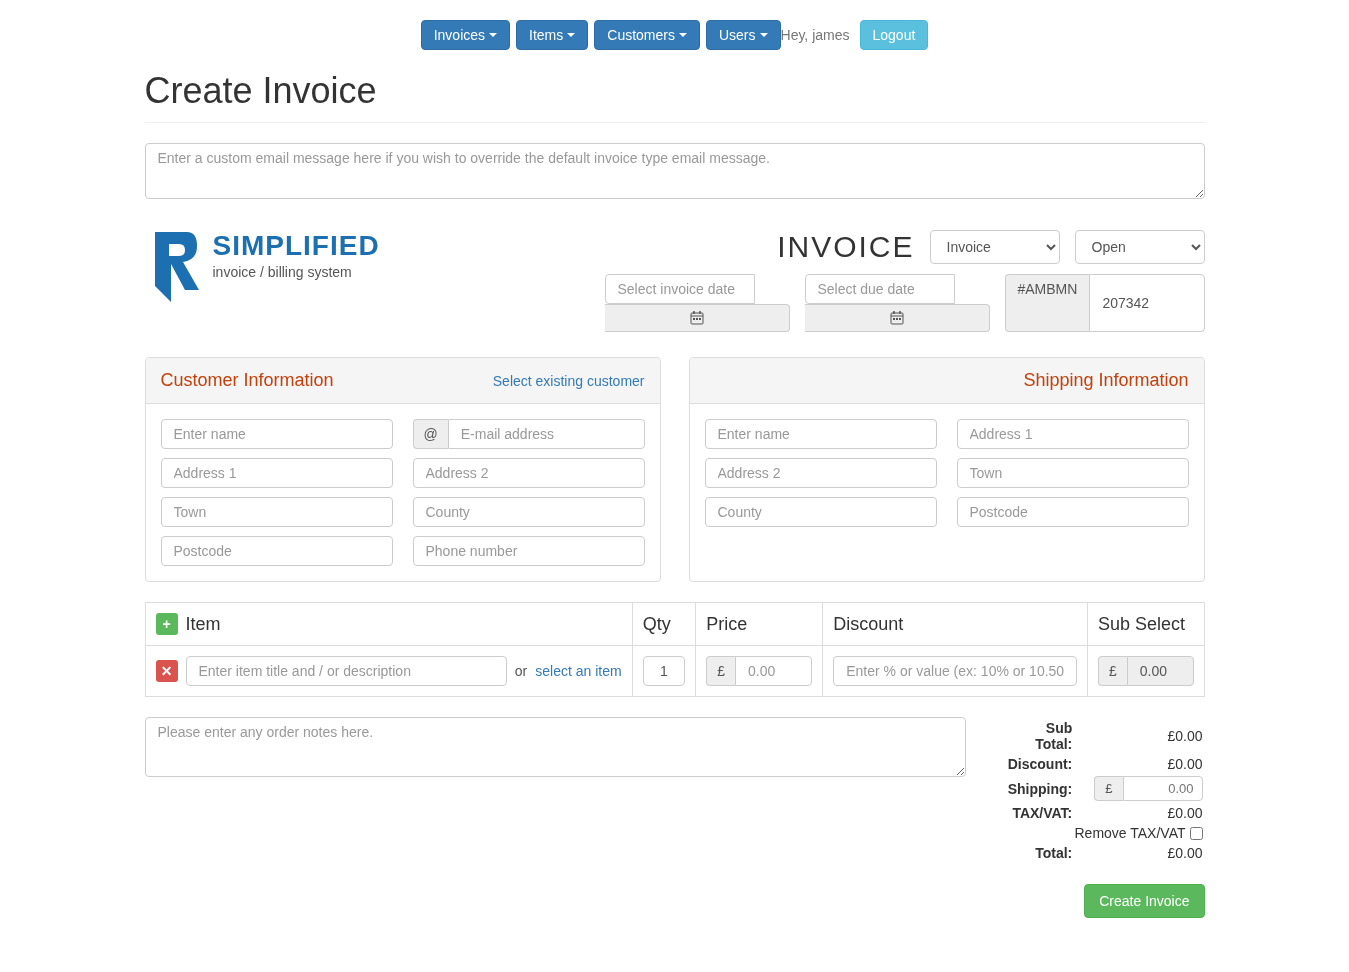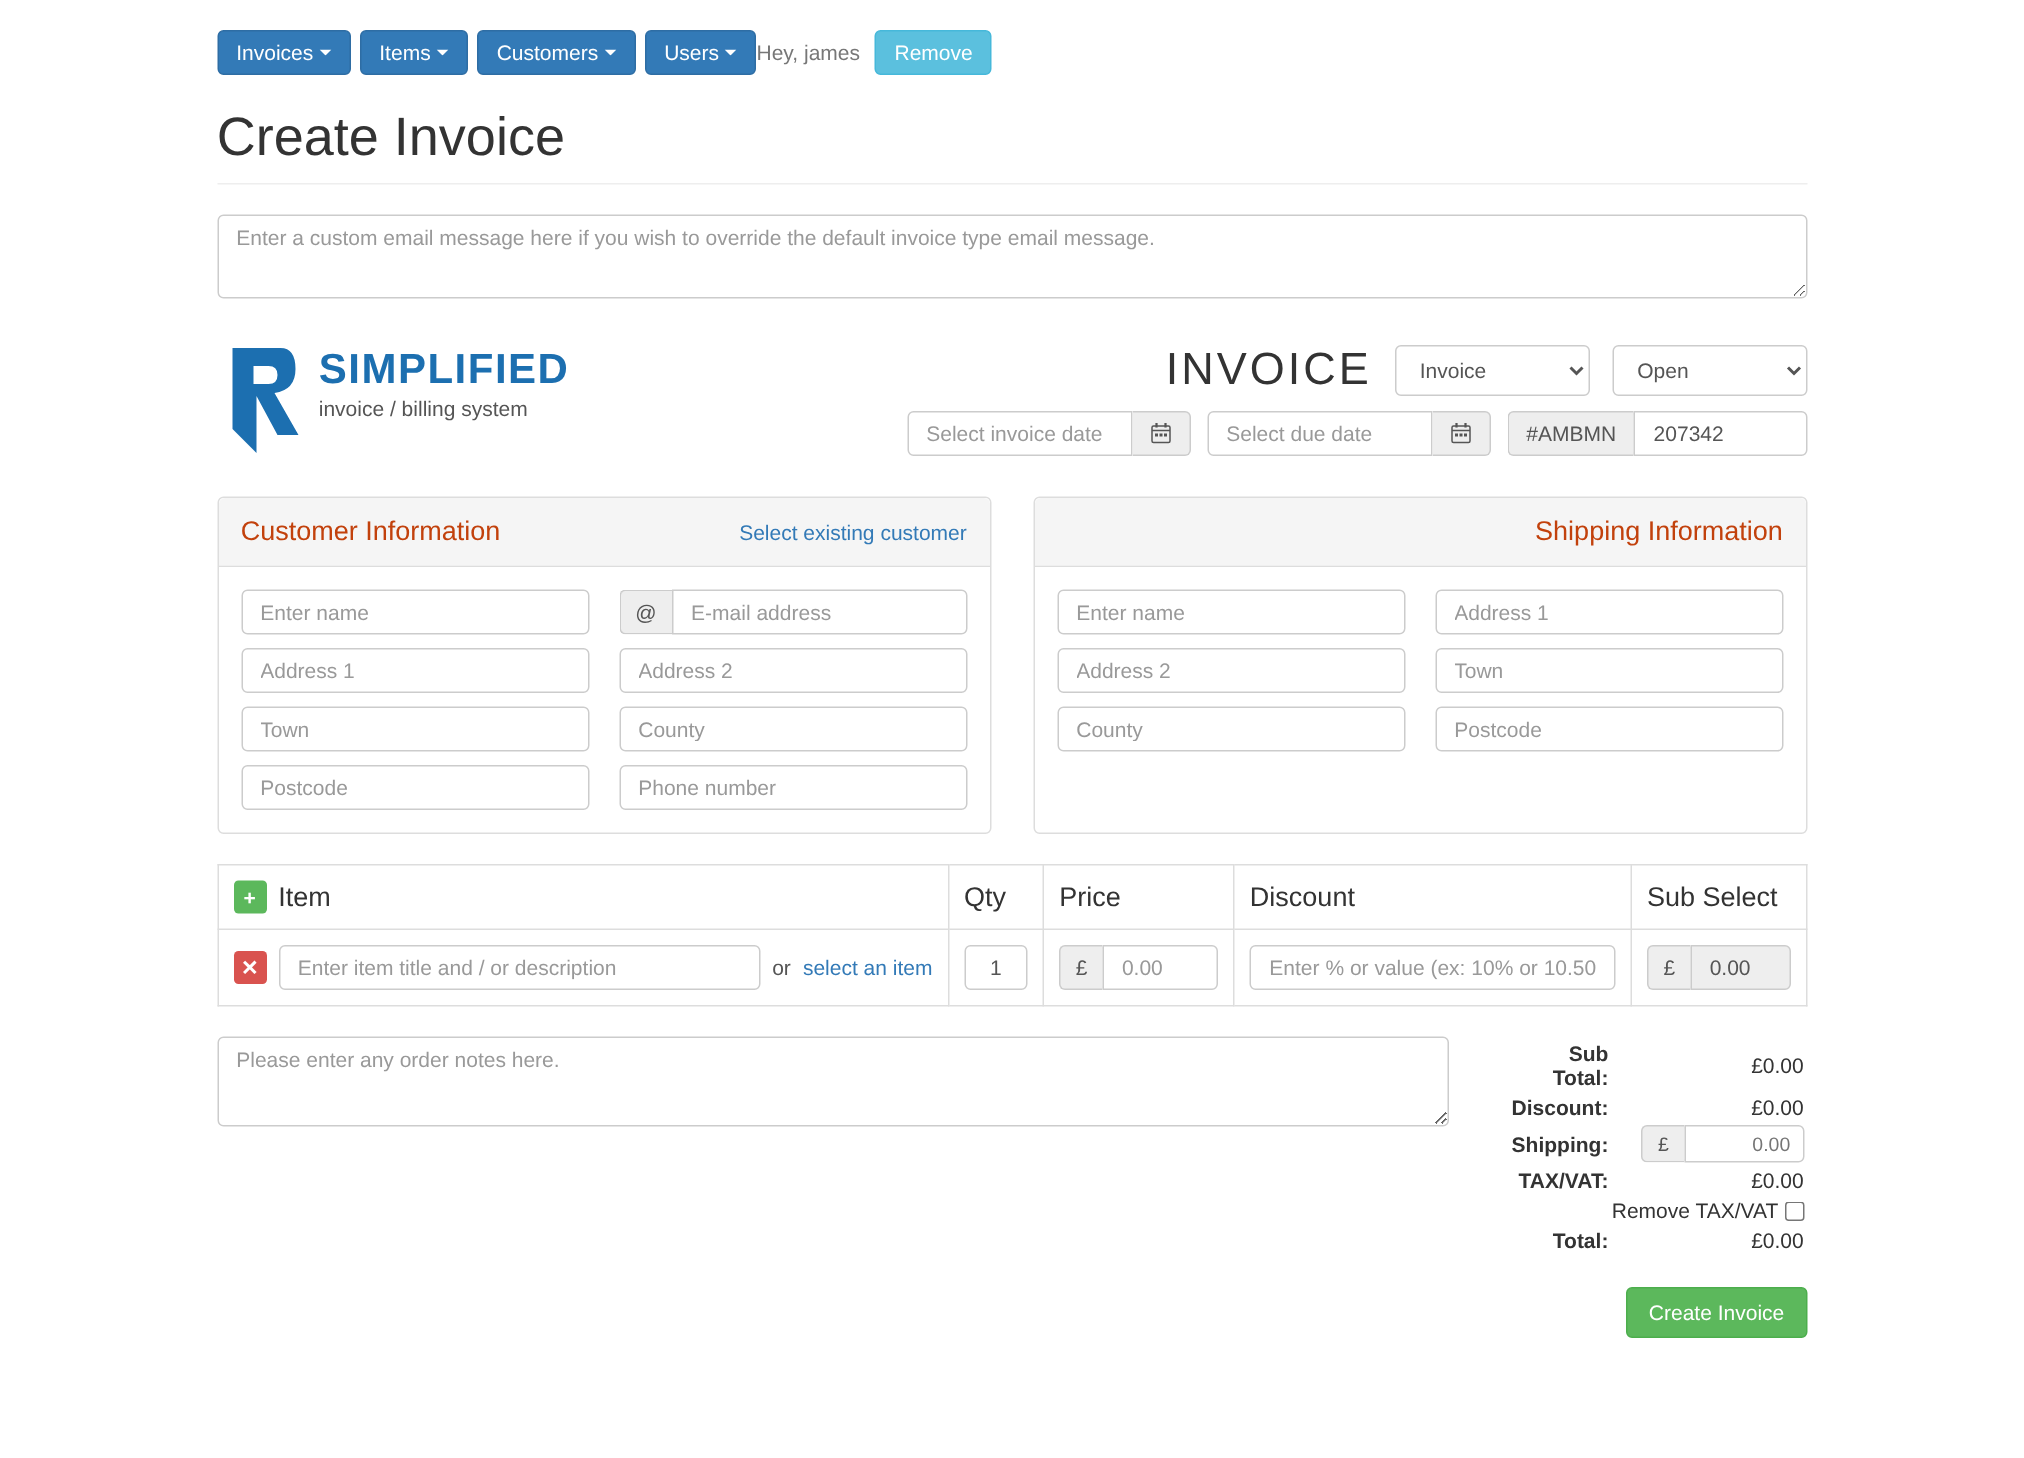--- a/index.html
+++ b/index.html
@@ -10,21 +10,21 @@
       background: #fff;
       padding: 20px 0;
     }
     .container {
       width: 1090px;
       margin: 0 auto;
       padding: 0 15px;
     }
     .topbar {
       display: flex;
-      justify-content: flex-start;
+      justify-content: center;
       align-items: center;
       margin-bottom: 20px;
     }
     .nav-buttons { display: flex; gap: 6px; }
     .btn {
       display: inline-flex;
       align-items: center;
       padding: 6px 12px;
       border: 1px solid transparent;
       border-radius: 4px;
@@ -90,21 +90,21 @@
     .logo-block { display: flex; align-items: flex-start; }
     .logo-svg { width: 60px; height: 80px; margin-right: 8px; margin-top: -4px; }
     .logo-text-wrap {}
     .logo-text-main { font-size: 28px; font-weight: bold; color: #1c6fb0; letter-spacing: 1px; }
     .logo-text-sub { font-size: 14px; color: #555; margin-top: 2px; }
     .header-right { display: flex; flex-direction: column; align-items: flex-end; gap: 10px; }
     .header-right-row1 { display: flex; align-items: center; gap: 15px; }
     .header-right-row2 { display: flex; gap: 15px; }
     .invoice-title { font-size: 30px; color: #333; letter-spacing: 2px; font-weight: 400; }
     select.sm { width: 130px; height: 34px; }
-    .input-group { display: flex; }
+    .input-group { display: flex; flex-direction: column; }
     .input-group .form-control { border-radius: 4px 0 0 4px; }
     .input-group-addon {
       display: flex; align-items: center; justify-content: center;
       padding: 6px 12px;
       background: #eee;
       border: 1px solid #ccc;
       border-left: 0;
       border-radius: 0 4px 4px 0;
       color: #555;
       font-size: 14px;
@@ -247,21 +247,21 @@
           <span>Customers</span>
           <span class="caret"></span>
         </button>
       <button class="btn btn-primary">
           <span>Users</span>
           <span class="caret"></span>
         </button>
     </div>
     <div class="greeting">
       <span>Hey, james</span>
-      <a class="btn btn-info">Remove</a>
+      <a class="btn btn-info">Logout</a>
     </div>
   </div>
 
   <h1 class="page-title">Create Invoice</h1>
   <hr class="divider">
 
   <textarea class="form-control email-msg" placeholder="Enter a custom email message here if you wish to override the default invoice type email message." style=""></textarea>
 
   <div class="header-row">
     <div class="logo-block">

